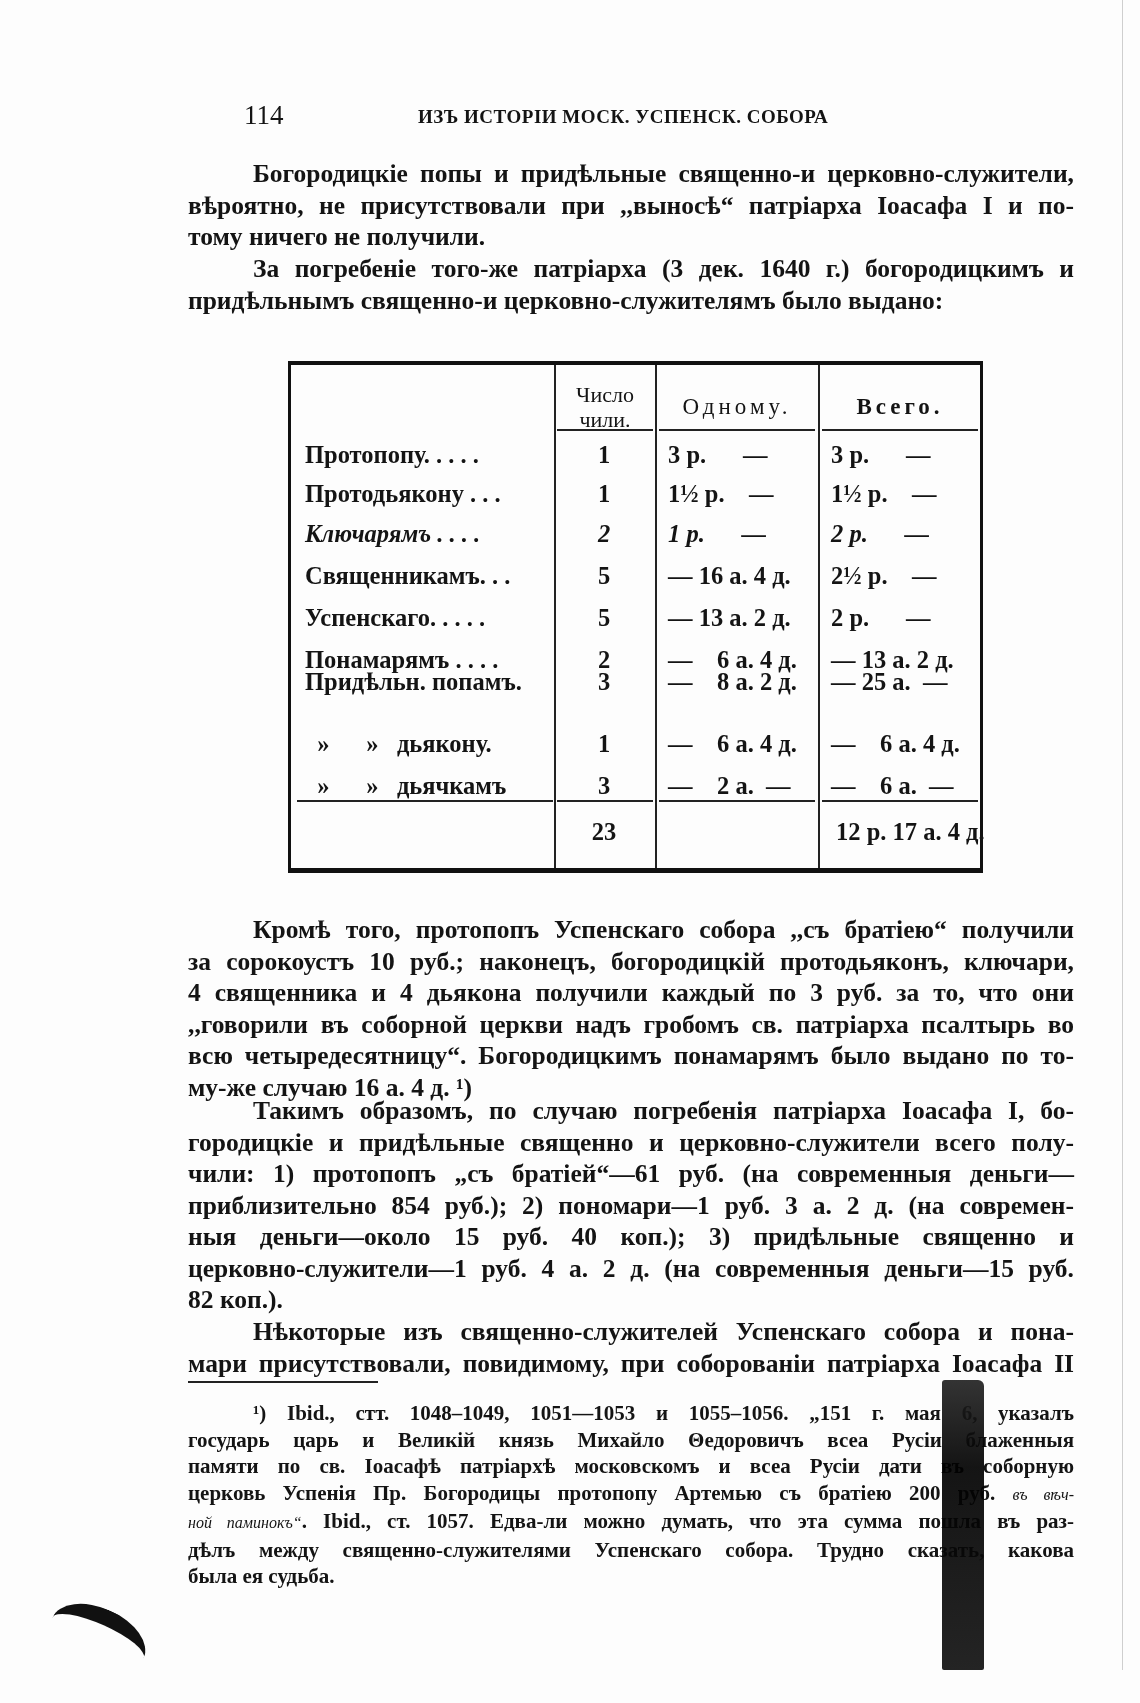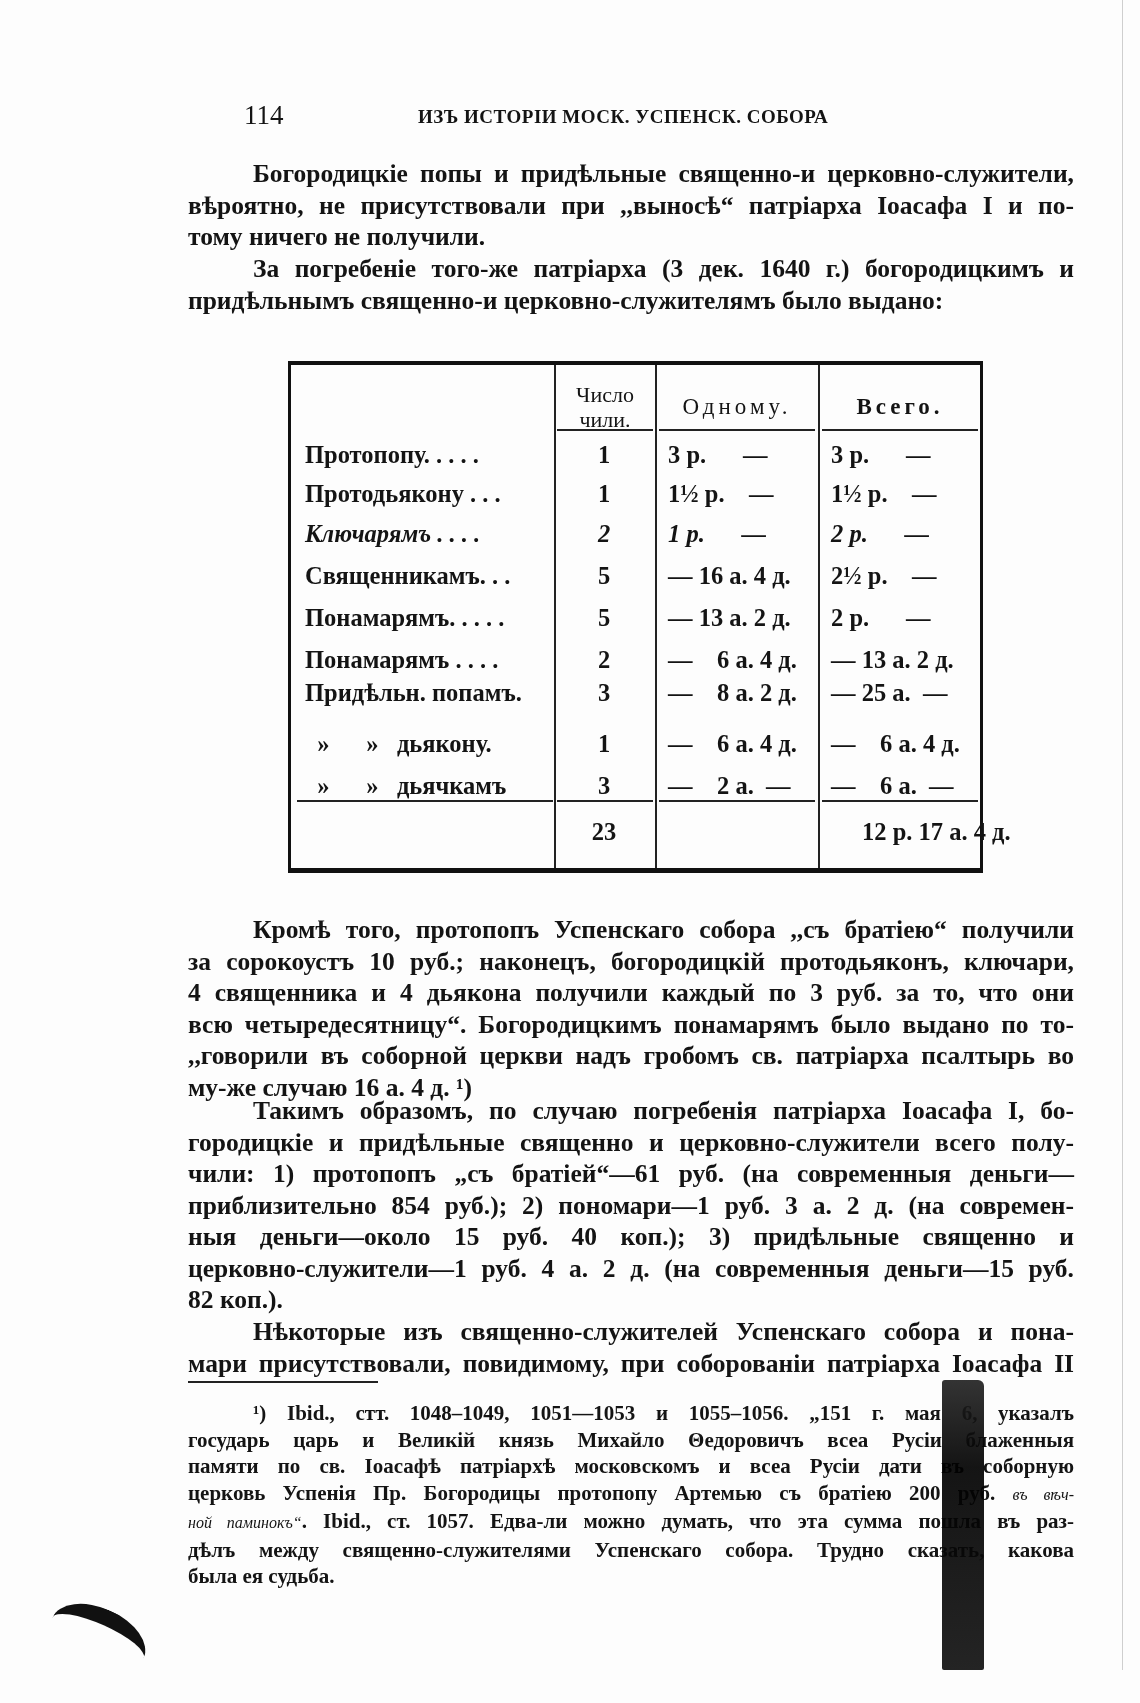--- a/index.html
+++ b/index.html
@@ -106,32 +106,32 @@
     <span class="cell c-one" style="white-space:pre">1 р.      —</span>
     <span class="cell c-all" style="white-space:pre">2 р.      —</span>
   </div>
   <div class="row" style="top:190px;">
     <span class="cell c-name">Священникамъ. . .</span>
     <span class="cell c-count">5</span>
     <span class="cell c-one" style="white-space:pre">— 16 а. 4 д.</span>
     <span class="cell c-all" style="white-space:pre">2½ р.    —</span>
   </div>
   <div class="row" style="top:232px;">
-    <span class="cell c-name">Понамарямъ. . . . .</span>
+    <span class="cell c-name">Успенскаго. . . . .</span>
     <span class="cell c-count">5</span>
     <span class="cell c-one" style="white-space:pre">— 13 а. 2 д.</span>
     <span class="cell c-all" style="white-space:pre">2 р.      —</span>
   </div>
   <div class="row" style="top:274px;">
     <span class="cell c-name">Понамарямъ . . . .</span>
     <span class="cell c-count">2</span>
     <span class="cell c-one" style="white-space:pre">—    6 а. 4 д.</span>
     <span class="cell c-all" style="white-space:pre">— 13 а. 2 д.</span>
   </div>
-  <div class="row" style="top:307px;padding-left:8px;">
+  <div class="row" style="top:296px;padding-left:8px;">
     <span class="cell c-name">Придѣльн. попамъ.</span>
     <span class="cell c-count">3</span>
     <span class="cell c-one" style="white-space:pre">—    8 а. 2 д.</span>
     <span class="cell c-all" style="white-space:pre">— 25 а.  —</span>
   </div>
   <div class="row" style="top:358px;">
     <span class="cell c-name" style="white-space:pre">  »      »   дьякону.</span>
     <span class="cell c-count">1</span>
     <span class="cell c-one" style="white-space:pre">—    6 а. 4 д.</span>
     <span class="cell c-all" style="white-space:pre">—    6 а. 4 д.</span>
@@ -144,30 +144,30 @@
   </div>
 
   <div class="sum-line" style="left:6px;width:256px;"></div>
   <div class="sum-line" style="left:266px;width:96px;"></div>
   <div class="sum-line" style="left:368px;width:156px;"></div>
   <div class="sum-line" style="left:531px;width:156px;"></div>
 
   <div class="row" style="top:446px;">
     <span class="cell c-count">23</span>
     <span class="cell c-one"></span>
-    <span class="cell c-all" style="left:571px;">12 р. 17 а. 4 д.</span>
+    <span class="cell c-all" style="left:545px;">12 р. 17 а. 4 д.</span>
   </div>
 </div>
 
 <div class="para" style="top:907px;margin-top:7px;">
   <span class="line indent">Кромѣ того, протопопъ Успенскаго собора ,,съ братіею“ получили</span>
   <span class="line">за сорокоустъ 10 руб.; наконецъ, богородицкій протодьяконъ, ключари,</span>
   <span class="line">4 священника и 4 дьякона получили каждый по 3 руб. за то, что они</span>
+  <span class="line">,,говорили въ соборной церкви надъ гробомъ св. патріарха псалтырь во</span>
   <span class="line">всю четыредесятницу“. Богородицкимъ понамарямъ было выдано по то-</span>
-  <span class="line">,,говорили въ соборной церкви надъ гробомъ св. патріарха псалтырь во</span>
   <span class="line last">му-же случаю 16 а. 4 д. ¹)</span>
 </div>
 
 <div class="para" style="top:1095px;">
   <span class="line indent">Такимъ образомъ, по случаю погребенія патріарха Іоасафа I, бо-</span>
   <span class="line">городицкіе и придѣльные священно и церковно-служители всего полу-</span>
   <span class="line">чили: 1) протопопъ „съ братіей“—61 руб. (на современныя деньги—</span>
   <span class="line">приблизительно 854 руб.); 2) пономари—1 руб. 3 а. 2 д. (на современ-</span>
   <span class="line">ныя деньги—около 15 руб. 40 коп.); 3) придѣльные священно и</span>
   <span class="line">церковно-служители—1 руб. 4 а. 2 д. (на современныя деньги—15 руб.</span>

